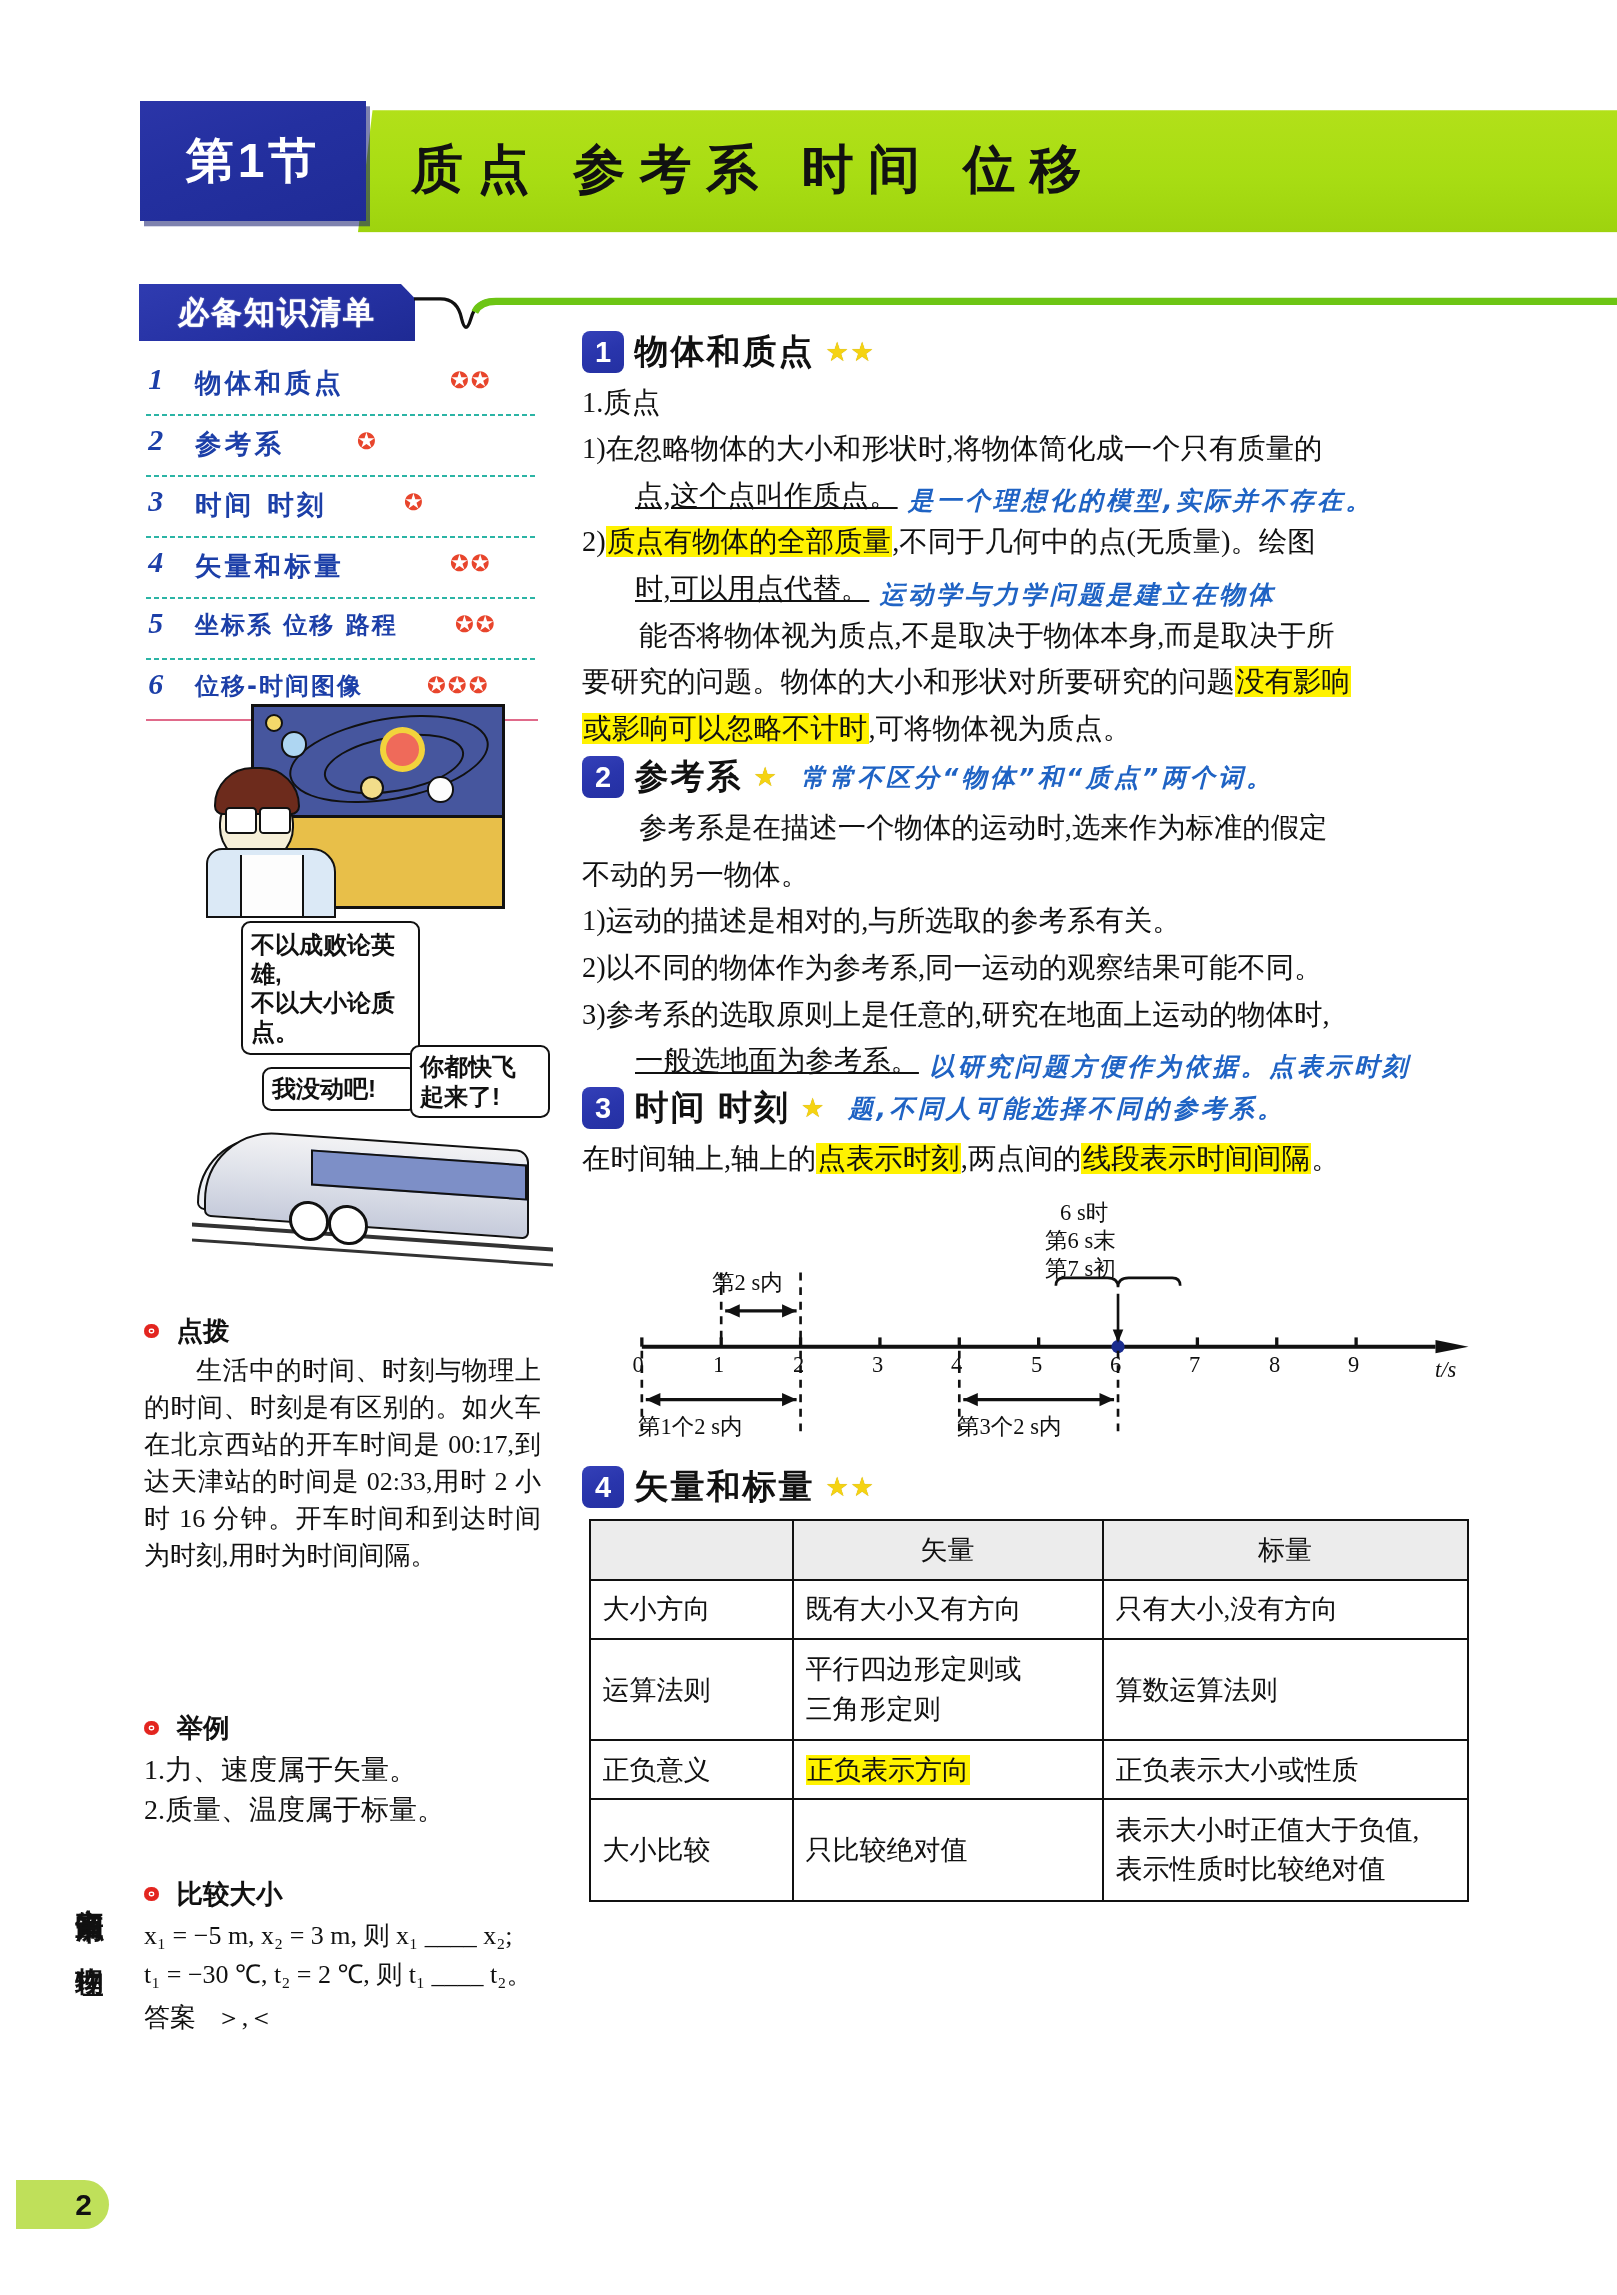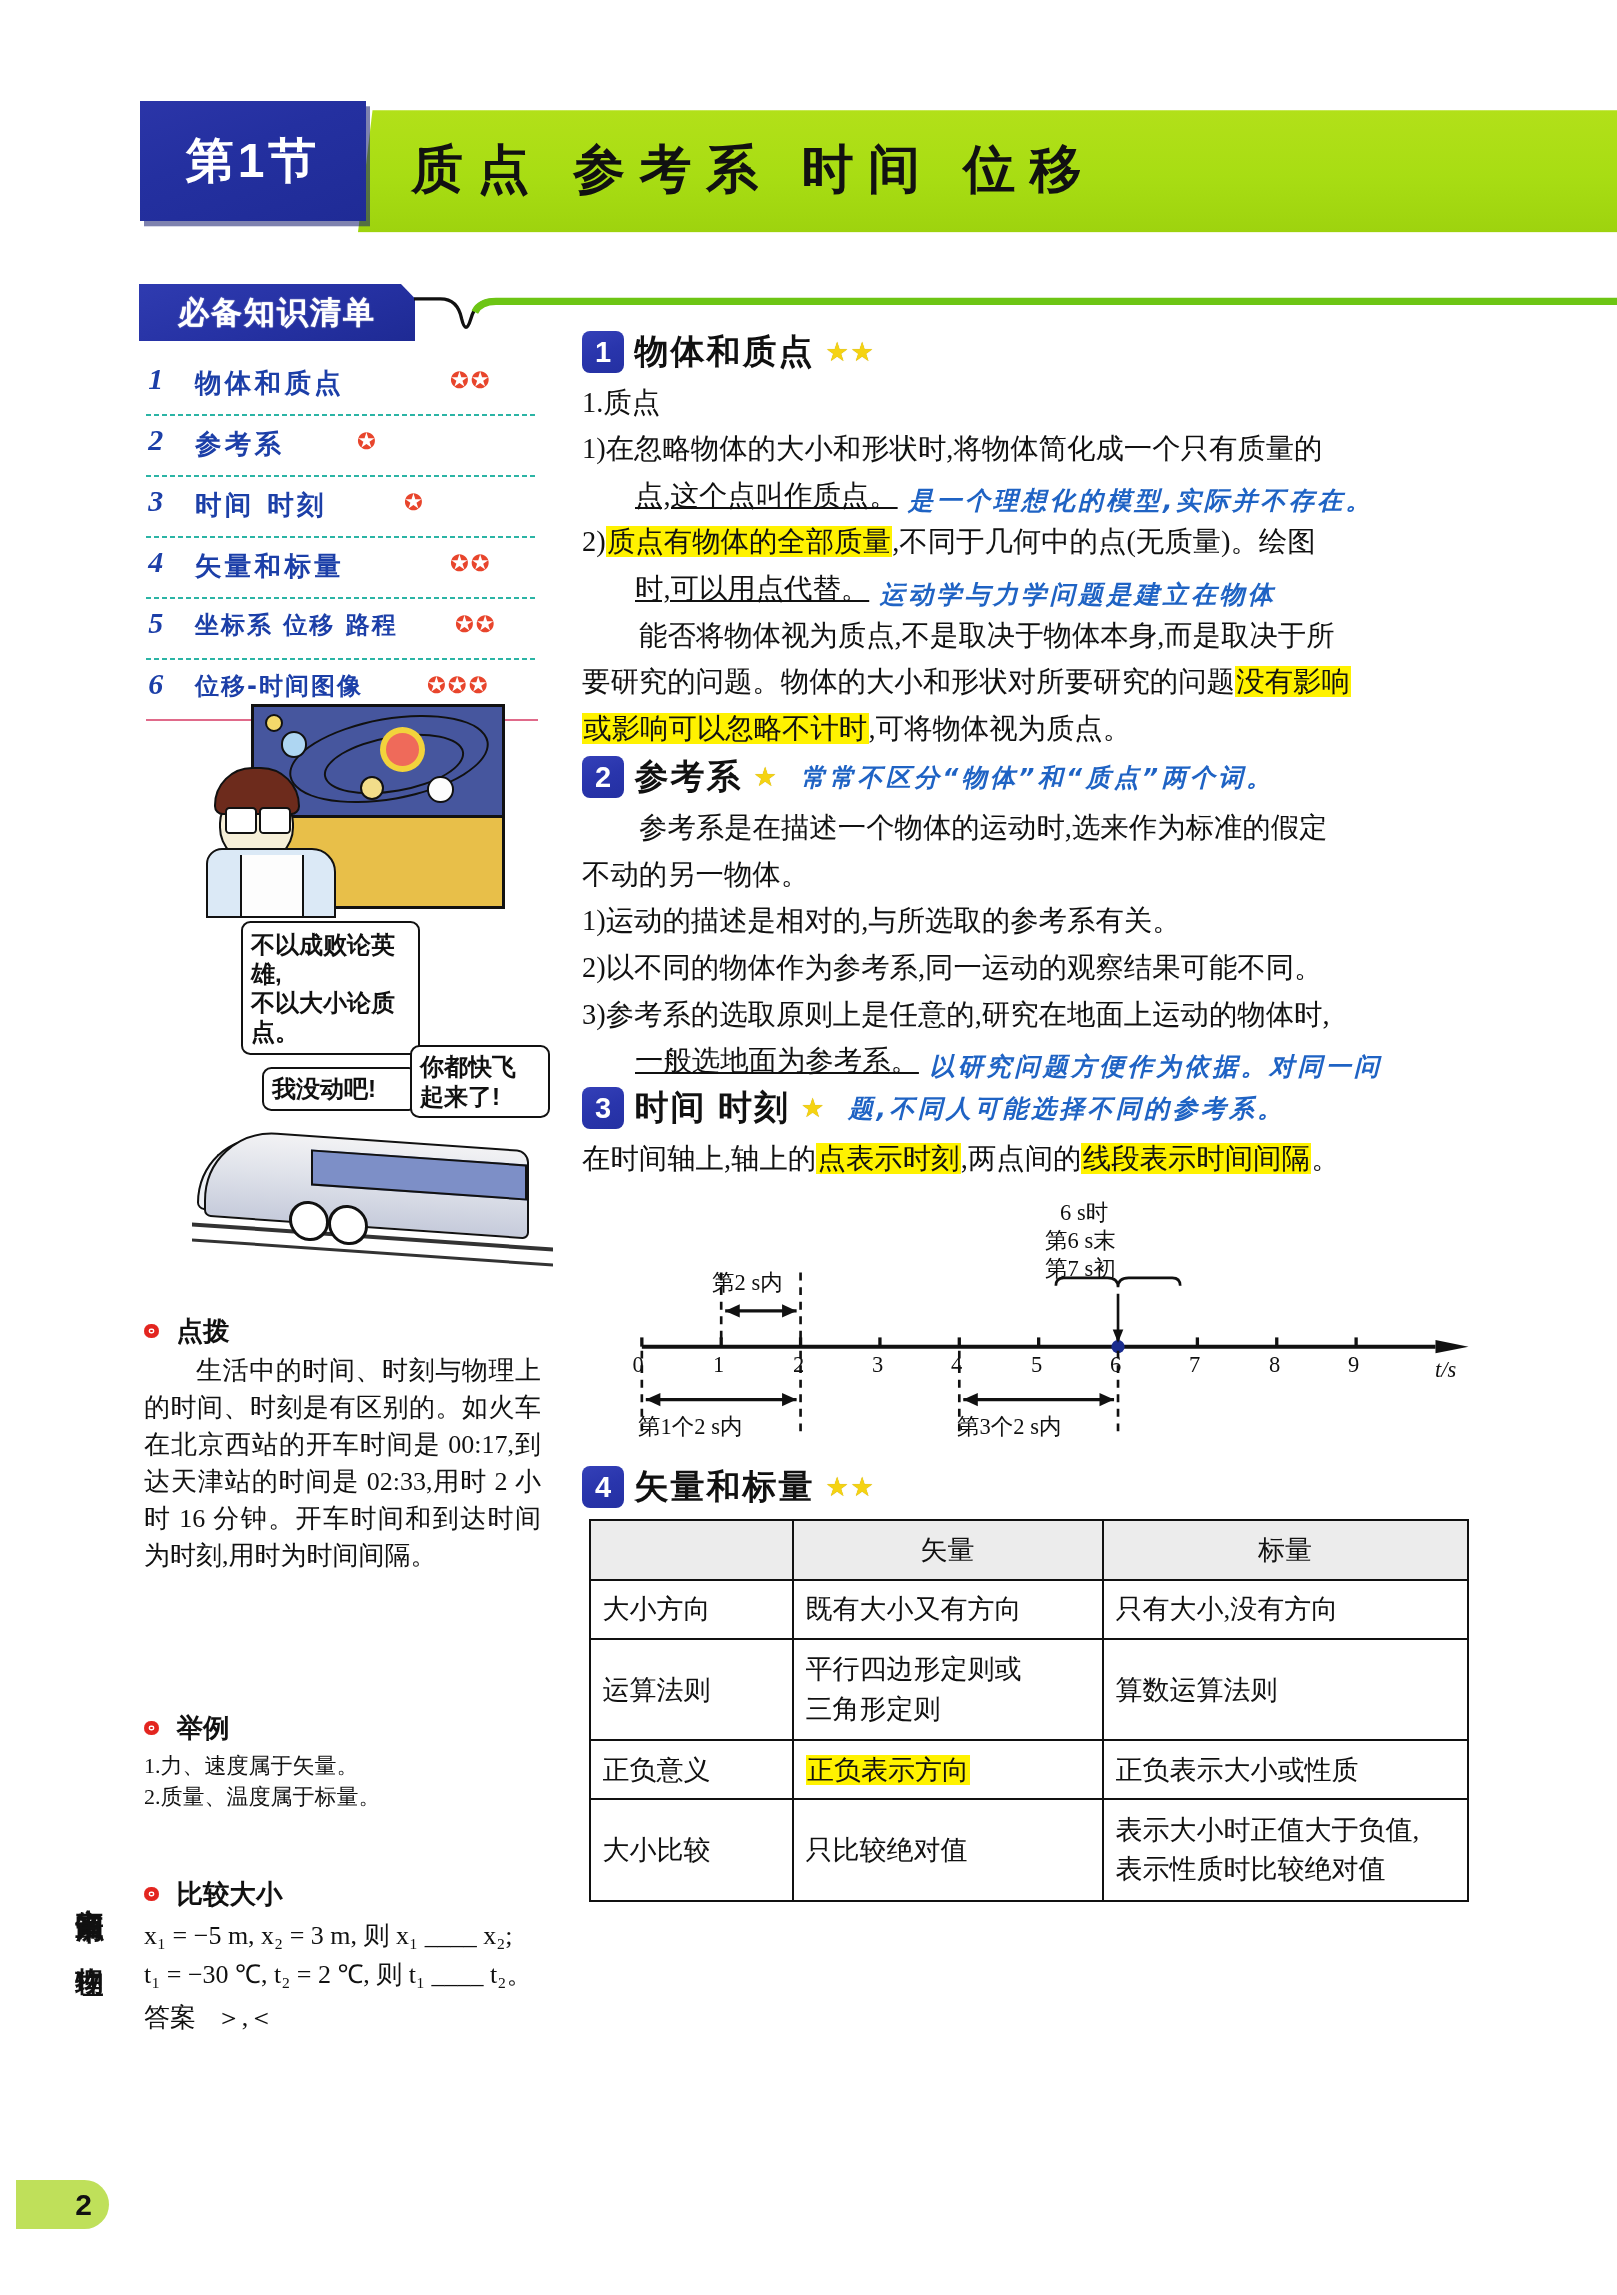--- a/index.html
+++ b/index.html
@@ -121,21 +121,21 @@
     font-size:26.5px;font-weight:700;color:#111;
     font-family:"Liberation Sans","DejaVu Sans",sans-serif;margin-bottom:4px;
   }
   .dot-red{
     width:14.5px;height:14.5px;border-radius:50%;background:#e3251f;
     box-shadow:inset 0 0 0 4.6px #e3251f, inset 0 0 0 6px #fff;
     flex:0 0 auto;
   }
   .note-p{font-size:26px;line-height:1.42;color:#111;text-align:justify;}
   .note-p.ind{text-indent:52px;}
-  .note-li{font-size:22px;line-height:1.42;color:#111;}
+  .note-li{font-size:28px;line-height:1.42;color:#111;}
   .formula{font-size:26px;line-height:1.5;color:#111;font-family:"Liberation Serif",serif;}
 
   
   .spine{
     position:absolute;left:63px;top:1886px;width:41px;
     font-size:28px;line-height:1.06;color:#111;font-weight:700;
     font-family:"Liberation Sans","DejaVu Sans",sans-serif;
     writing-mode:vertical-rl;text-orientation:upright;letter-spacing:1.3px;
   }
   .spine .sub{margin-top:20px;}
@@ -364,21 +364,21 @@
       <div class="ystars">★</div>
       <div class="hand" style="margin-left:12px">常常不区分“物体”和“质点”两个词。</div>
     </div>
     <div class="body-t ind">参考系是在描述一个物体的运动时,选来作为标准的假定</div>
     <div class="body-t">不动的另一物体。</div>
     <div class="body-t">1)运动的描述是相对的,与所选取的参考系有关。</div>
     <div class="body-t">2)以不同的物体作为参考系,同一运动的观察结果可能不同。</div>
     <div class="body-t"><span class="wavy">3)参考系的选取原则上是任意的,研究在地面上运动的物体时,</span></div>
     <div class="hand-row">
       <span class="body-t sub" style="margin:0">一般选地面为参考系。</span>
-      <span class="hand">以研究问题方便作为依据。对同一问</span>
+      <span class="hand">以研究问题方便作为依据。点表示时刻</span>
     </div>
 
     <div class="sec-h" style="margin-top:2.6px">
       <div class="sec-badge">3</div>
       <div class="sec-title">时间  时刻</div>
       <div class="ystars">★</div>
       <div class="hand" style="margin-left:12px">题,不同人可能选择不同的参考系。</div>
     </div>
     <div class="body-t"><span>在时间轴上,轴上的</span><span class="hl">点表示时刻</span><span>,两点间的</span><span class="hl">线段表示时间间隔</span><span>。</span></div>
 

